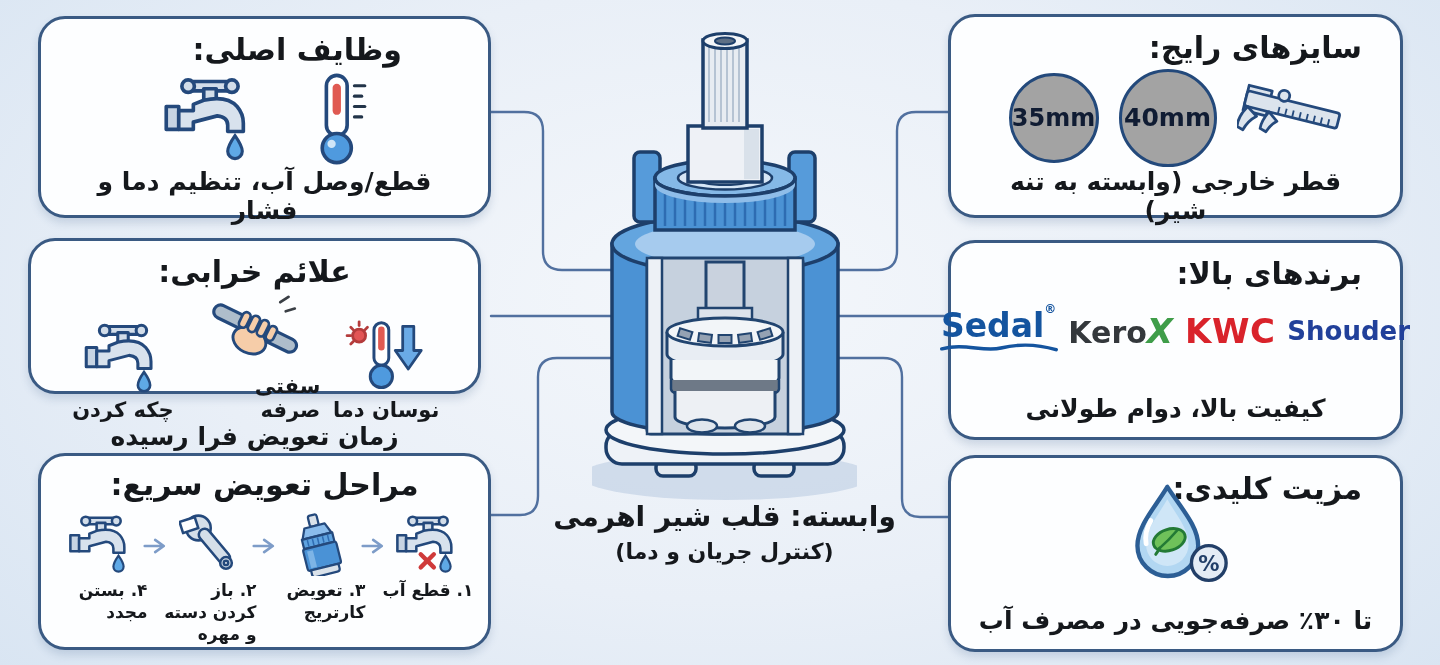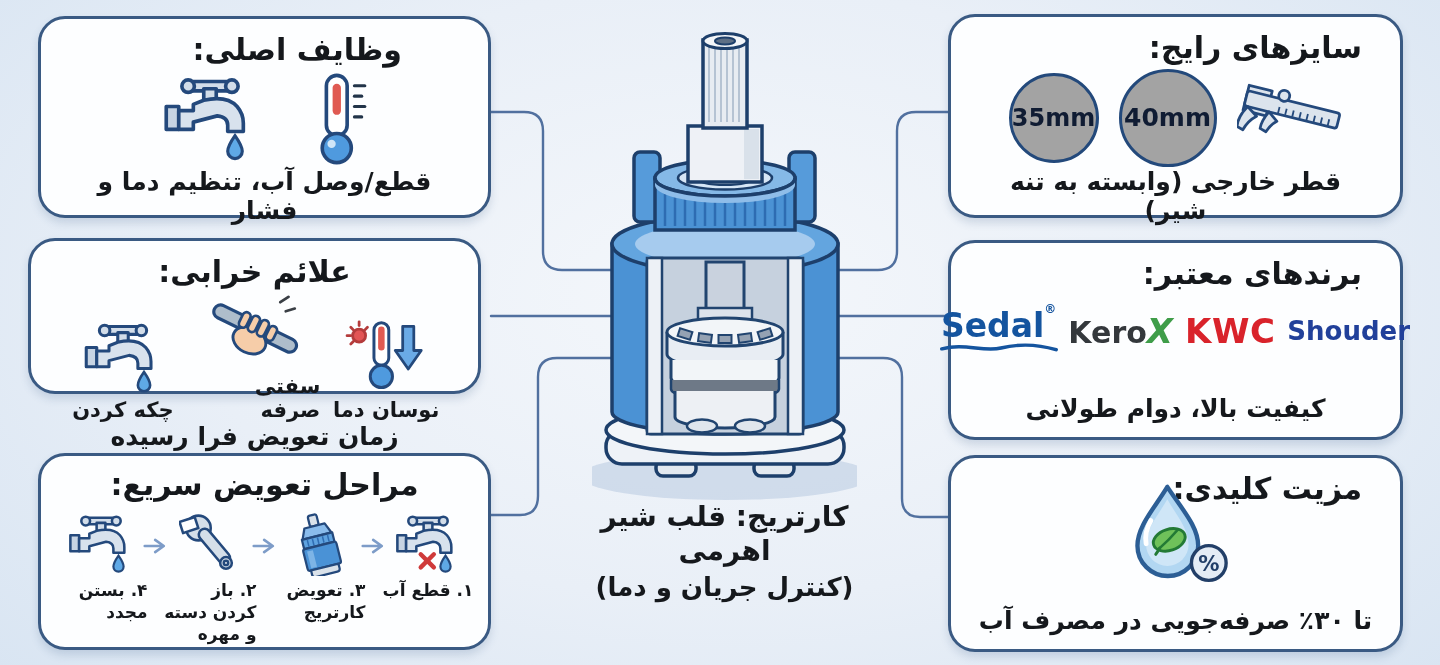--- a/index.html
+++ b/index.html
@@ -6,21 +6,21 @@
   body{
     width:1440px;height:665px;position:relative;overflow:hidden;
     font-family:"DejaVu Sans","Liberation Sans",sans-serif;
     background:radial-gradient(1100px 640px at 50% 44%, #f4f7fb 0%, #e9eff7 48%, #d4e2f1 100%);
   }
   .connectors{position:absolute;left:0;top:0;z-index:0;}
   .cartridge-wrap{position:absolute;left:592px;top:28px;width:265px;height:478px;z-index:1;}
   .caption{position:absolute;left:552px;top:500px;width:345px;direction:rtl;text-align:center;
     font-weight:700;color:#15181c;z-index:2;}
   .caption .l1{font-size:28px;line-height:1.2;}
-  .caption .l2{font-size:26px;margin-top:5px;}
+  .caption .l2{font-size:22px;margin-top:5px;}
 
   .card{position:absolute;box-sizing:border-box;background:#fdfeff;border:3px solid #3a5a83;
     border-radius:27px;box-shadow:0 5px 9px rgba(58,90,131,.18);direction:rtl;
     display:flex;flex-direction:column;padding:12px 26px 14px;z-index:2;}
   .card h2{margin:0;font-size:30px;font-weight:700;color:#15181c;line-height:1.25;}
   .card-footer{text-align:center;font-weight:700;font-size:25px;color:#15181c;margin-top:auto;}
 
   #card-functions{left:38px;top:16px;width:453px;height:202px;}
   #card-functions h2{text-align:right;padding-right:60px;}
   .func-row{display:flex;justify-content:center;align-items:center;gap:56px;margin-top:2px;}
@@ -162,21 +162,21 @@
         <line x1="135" y1="18" x2="135" y2="94"></line>
       <line x1="141" y1="18" x2="141" y2="94"></line>
         <line x1="147" y1="18" x2="147" y2="94"></line>
     </g>
     <ellipse cx="133" cy="13" rx="22" ry="7.5" fill="#f3f6f9" stroke="#1d3f6b" stroke-width="3"></ellipse>
     <ellipse cx="133" cy="13" rx="10" ry="3.6" fill="#5d6f85" stroke="#1d3f6b" stroke-width="2"></ellipse>
   </svg>
 </div>
 
 <div class="caption">
-  <div class="l1">کارتریج: قلب شیر اهرمی</div>
+  <div class="l1">وابسته: قلب شیر اهرمی</div>
   <div class="l2">(کنترل جریان و دما)</div>
 </div>
 
 <section class="card" id="card-functions">
   <h2>وظایف اصلی:</h2>
   <div class="func-row">
     <svg width="54" height="96" viewBox="0 0 52 92">
       <g stroke="#24497c" stroke-width="3.5">
         <rect x="10" y="4" width="20" height="58" rx="10" fill="#ffffff"></rect>
         <rect x="16" y="12" width="8" height="30" rx="4" fill="#e05a52" stroke="none"></rect>
@@ -343,21 +343,21 @@
         <circle cx="46" cy="30" r="6" fill="#dce4ed" stroke-width="3"></circle>
       </g>
     </svg>
     <div class="size-circle size-large">40mm</div>
     <div class="size-circle size-small">35mm</div>
   </div>
   <div class="card-footer">قطر خارجی (وابسته به تنه شیر)</div>
 </section>
 
 <section class="card" id="card-brands">
-  <h2>برندهای معتبر:</h2>
+  <h2>برندهای بالا:</h2>
   <div class="brands-row">
     <span class="logo-sedal">
       <span>Sedal</span><sup>®</sup>
       <svg class="sedal-wave" viewBox="0 0 120 14" preserveAspectRatio="none">
         <path d="M3,8 C25,1 45,12 62,7 C80,2 100,3 117,9" stroke="#14549f" stroke-width="4" fill="none" stroke-linecap="round"></path>
       </svg>
     </span>
     <span class="logo-kerox"><span>Kero</span><span class="kx">X</span></span>
     <span class="logo-kwc">KWC</span>
     <span class="logo-shouder">Shouder</span>

